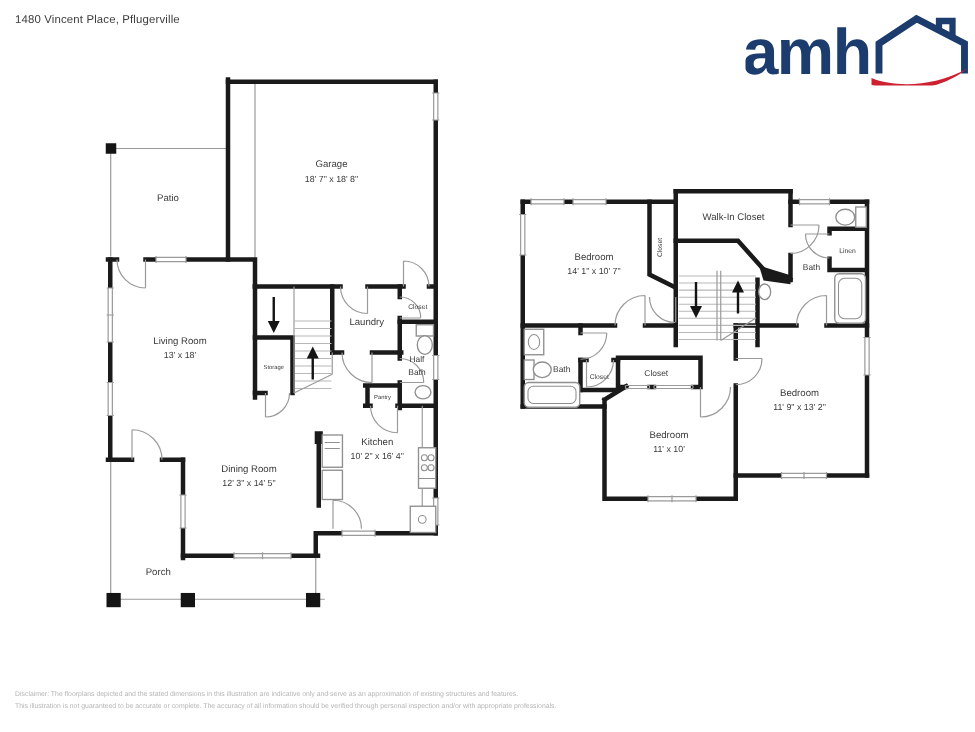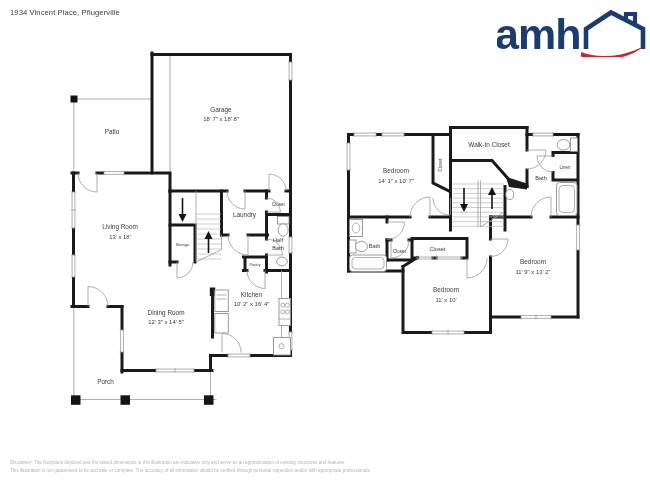--- a/index.html
+++ b/index.html
@@ -26,21 +26,21 @@
   .dims{font-size:5.9px;}
   .md{font-size:5.6px;}
   .sm{font-size:4.5px;}
   .xs{font-size:3.9px;}
 </style>
 </head>
 <body>
 
 <div id="page">
 
-  <div id="address">1934 Vincent Place, Pflugerville</div>
+  <div id="address">1480 Vincent Place, Pflugerville</div>
 
   <svg id="logo-svg" width="150" height="48" viewBox="0 0 150 48">
     <text x="-2" y="40" font-size="43" font-weight="bold" fill="#1d3c6e" letter-spacing="-1">amh</text>
     <g>
       <path d="M89,40 V20 L114,3.5 L146,20 V40" fill="none" stroke="#1d3c6e" stroke-width="4.6" stroke-linejoin="miter"></path>
       <path d="M129,11.5 V5 H138 V16" fill="none" stroke="#1d3c6e" stroke-width="4.2"></path>
     </g>
     <path d="M84,43 C100,49.5 126,49 148,36.5 C130,52 100,53.5 84,47.5 Z" fill="#cd2030"></path>
   </svg>
 

